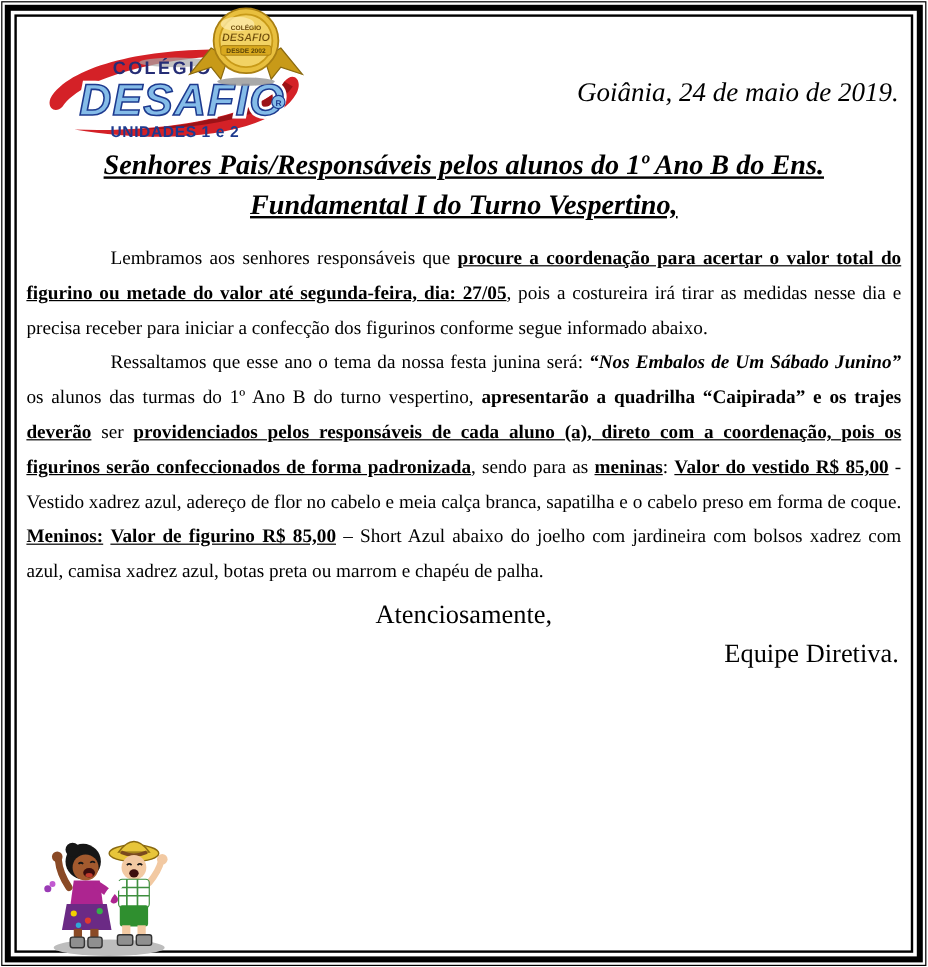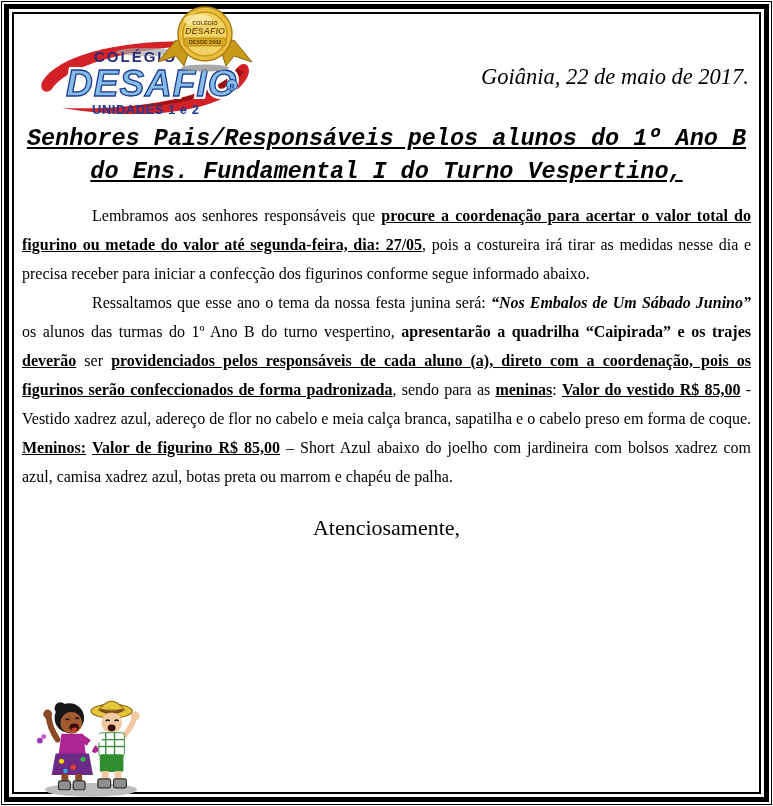--- a/index.html
+++ b/index.html
@@ -13,30 +13,30 @@
   .b3{inset:12px;border:2px solid #000;}
   .content{position:absolute;inset:14px;padding:0 8px;box-sizing:border-box;}
   .header{position:relative;height:104px;}
   .logo{position:absolute;left:12px;top:24px;width:218px;height:80px;}
   .badge{position:absolute;left:132px;top:-10px;width:102px;height:68px;z-index:3;}
   .dateline{
     position:absolute;right:2px;top:50px;font-style:italic;font-size:22.5px;white-space:nowrap;
   }
   .heading{
     margin:4px 2px 0 2px;text-align:center;font-weight:bold;font-style:italic;
-    text-decoration:underline;font-size:23.5px;line-height:33px;font-family:Liberation Mono, monospace;
+    text-decoration:underline;font-size:23.5px;line-height:33px;
   }
   .bodytext p{
     margin:0;font-size:16px;line-height:29px;text-align:justify;text-indent:70px;
   }
   .bodytext p.first{margin-top:13px;}
   .b{font-weight:bold;}
   .u{text-decoration:underline;}
   .i{font-style:italic;}
-  .salutation{margin-top:24px;text-align:center;font-size:22px;}
+  .salutation{margin-top:8px;text-align:center;font-size:22px;}
   .signature{margin-top:7px;text-align:right;font-size:22px;padding-right:2px;}
   .kids{position:absolute;left:16px;bottom:-6px;width:118px;height:104px;z-index:4;}
 </style>
 </head>
 <body>
 
 <div class="sheet">
   <div class="bframe b1"></div>
   <div class="bframe b2"></div>
   <div class="bframe b3"></div>
@@ -64,31 +64,32 @@
         <ellipse cx="51" cy="64" rx="24" ry="3.5" fill="#9a9a9a" opacity="0.85"></ellipse>
         <circle cx="51" cy="30" r="27" fill="#e8bf3e" stroke="#a97f12" stroke-width="1.5"></circle>
         <circle cx="51" cy="30" r="22" fill="#f2d264" stroke="#c89a18" stroke-width="1.5"></circle>
         <ellipse cx="44" cy="16" rx="14" ry="6" fill="#fbeaa8" opacity="0.8"></ellipse>
         <text x="51" y="21" text-anchor="middle" font-family="Liberation Sans, sans-serif" font-size="5.5" font-weight="bold" fill="#6b4a0a">COLÉGIO</text>
         <text x="51" y="30" text-anchor="middle" font-family="Liberation Sans, sans-serif" font-size="9" font-weight="bold" font-style="italic" fill="#6b4a0a" stroke="#f2d264" stroke-width="0.2">DESAFIO</text>
         <rect x="30" y="34" width="42" height="8" rx="2" fill="#d9a91f" stroke="#a97f12" stroke-width="0.8"></rect>
         <text x="51" y="40" text-anchor="middle" font-family="Liberation Sans, sans-serif" font-size="5.5" font-weight="bold" fill="#5a4408">DESDE 2002</text>
       </svg>
 
-      <div class="dateline">Goiânia, 22 de maio de 2017.</div>
+      <div class="dateline">Goiânia, 24 de maio de 2019.</div>
     </div>
 
     <div class="heading">Senhores Pais/Responsáveis pelos alunos do 1º Ano B do Ens. Fundamental I do Turno Vespertino,</div>
 
     <div class="bodytext">
       <p class="first"><span>Lembramos aos senhores responsáveis que </span><span class="b u">procure a coordenação para acertar o valor total do figurino ou metade do valor até segunda-feira, dia: 27/05</span><span>, pois a costureira irá tirar as medidas nesse dia e precisa receber para iniciar a confecção dos figurinos conforme segue informado abaixo.</span></p>
       <p><span>Ressaltamos que esse ano o tema da nossa festa junina será: </span><span class="b i">“Nos Embalos de Um Sábado Junino”</span><span> os alunos das turmas do 1º Ano B do turno vespertino, </span><span class="b">apresentarão a quadrilha “Caipirada” e os trajes </span><span class="b u">deverão</span><span> ser </span><span class="b u">providenciados pelos responsáveis de cada aluno (a), direto com a coordenação, pois os figurinos serão confeccionados de forma padronizada</span><span>, sendo para as </span><span class="b u">meninas</span><span>: </span><span class="b u">Valor do vestido R$ 85,00</span><span> - Vestido xadrez azul, adereço de flor no cabelo e meia calça branca, sapatilha e o cabelo preso em forma de coque. </span><span class="b u">Meninos:</span><span> </span><span class="b u">Valor de figurino R$ 85,00</span><span> – Short Azul abaixo do joelho com jardineira com bolsos xadrez com azul, camisa xadrez azul, botas preta ou marrom e chapéu de palha.</span></p>
     </div>
 
     <div class="salutation">Atenciosamente,</div>
+    <div class="signature">Equipe Diretiva.</div>
 
     <svg class="kids" viewBox="0 0 120 105">
       <ellipse cx="62" cy="97" rx="47" ry="7" fill="#bdbdbd"></ellipse>
 
       <g>
         <circle cx="10" cy="47" r="3" fill="#9a3bb5"></circle>
         <circle cx="14" cy="43" r="2.5" fill="#c25ad1"></circle>
         <path d="M28,46 Q20,34 19,23" stroke="#8a4a26" stroke-width="6" fill="none" stroke-linecap="round"></path>
         <circle cx="18" cy="20" r="4.5" fill="#8a4a26"></circle>
         <circle cx="40" cy="24" r="15" fill="#161616"></circle>

